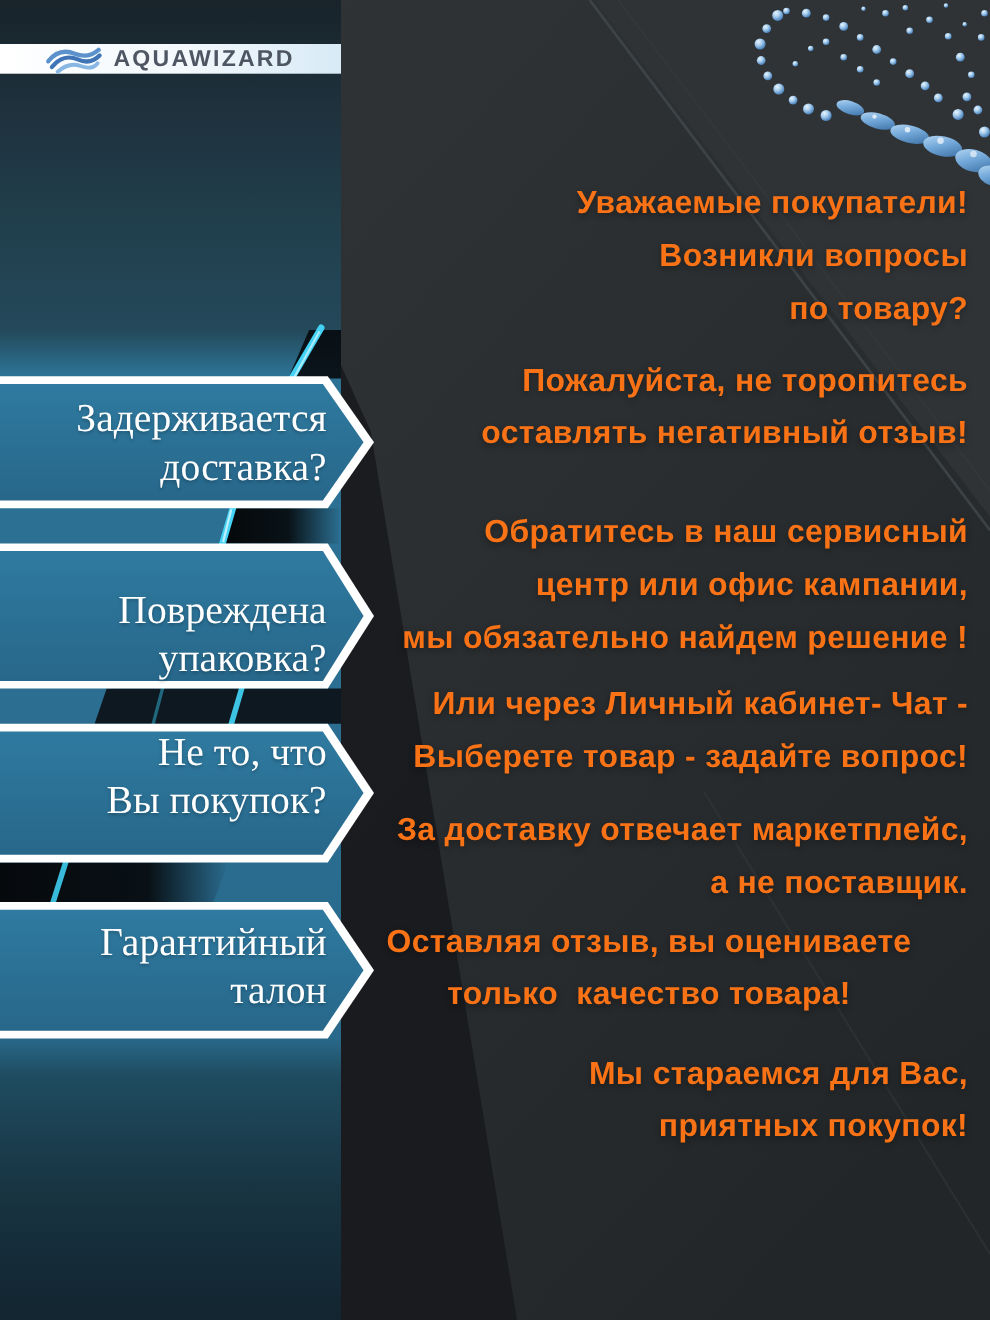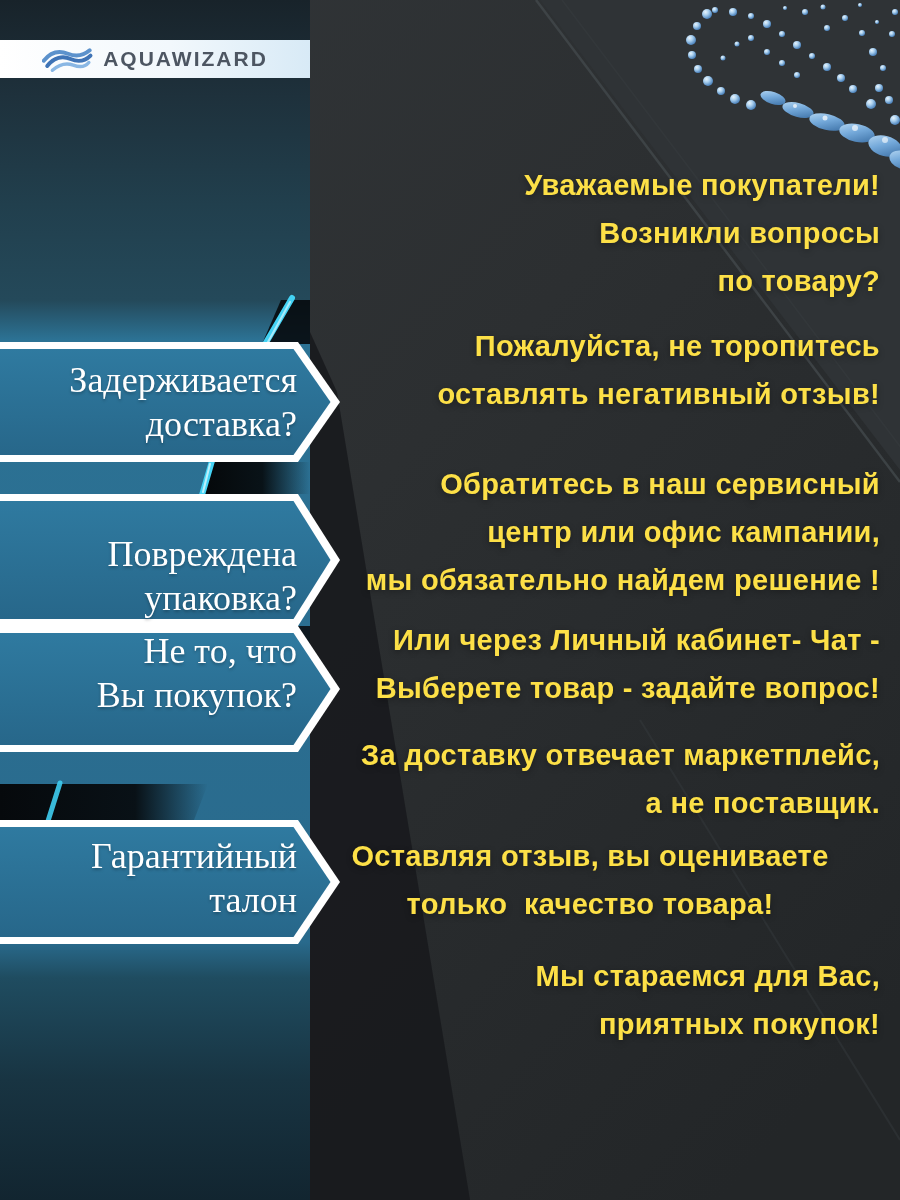--- a/index.html
+++ b/index.html
@@ -5,47 +5,47 @@
   html,body{margin:0;padding:0;background:#111;}
   .canvas{
     position:relative;width:900px;height:1200px;overflow:hidden;
     background:#26282a;font-family:"Liberation Sans",sans-serif;
   }
   .bg{position:absolute;left:0;top:0;width:900px;height:1200px;}
   .splash{position:absolute;left:655px;top:0;width:245px;height:185px;}
 
   
   .logo-strip{
-    position:absolute;left:0;top:40px;width:310px;height:38px;
+    position:absolute;left:0;top:40px;width:310px;height:27px;
     background:linear-gradient(90deg,#ffffff 0%,#f2f8fc 55%,#d8eaf6 100%);
     display:flex;align-items:center;justify-content:center;gap:9px;
   }
   .logo-text{
     font-size:21px;font-weight:700;letter-spacing:2px;color:#4d5662;
   }
 
   
   .banner{position:absolute;left:0;width:345px;}
   .banner svg.shape{position:absolute;left:0;top:0;overflow:visible;}
   .banner .txt{
     position:absolute;inset:0;display:flex;flex-direction:column;
     justify-content:center;align-items:flex-end;padding-right:48px;box-sizing:border-box;
     color:#fff;font-family:"Liberation Serif","DejaVu Serif",serif;font-weight:normal;
     font-size:36px;line-height:44px;text-align:right;
     text-shadow:0 2px 3px rgba(0,0,0,.25);
   }
   .b1{top:342px;height:120px;}
   .b2{top:494px;height:164px;}
-  .b3{top:626px;height:94px;}
+  .b3{top:658px;height:94px;}
   .b4{top:820px;height:116px;}
 
   
   .msg{
     position:absolute;left:300px;right:20px;text-align:right;
-    color:#fde047;font-weight:bold;font-size:29px;line-height:48px;
+    color:#f97316;font-weight:bold;font-size:29px;line-height:48px;
     letter-spacing:.3px;text-shadow:0 2px 6px rgba(0,0,0,.35);
   }
   .msg div{white-space:pre;}
   .m1{top:161px;}
   .m2{top:322px;}
   .m3{top:460px;}
   .m4{top:616px;}
   .m5{top:731px;}
   .m6{top:832px;text-align:center;}
   .m7{top:952px;}

